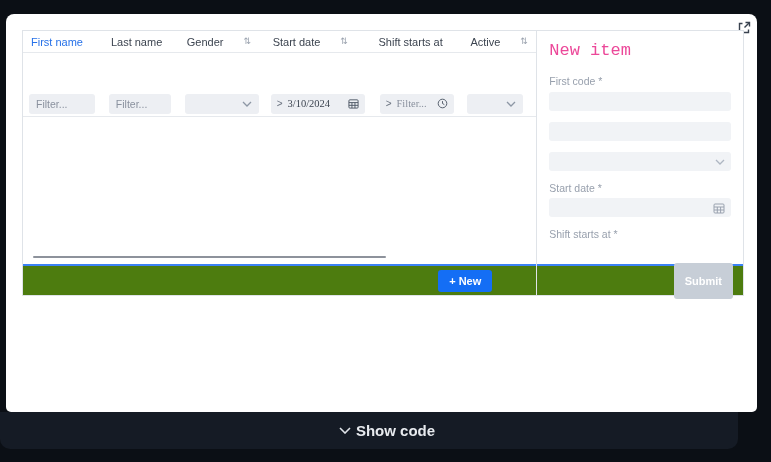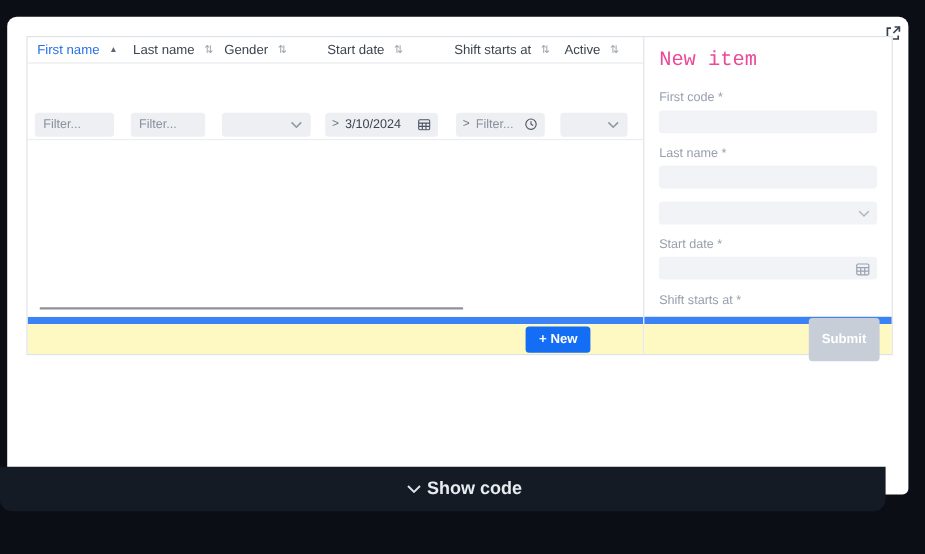--- a/index.html
+++ b/index.html
@@ -19,53 +19,53 @@
     display:flex; align-items:center; justify-content:center; cursor:pointer;
   }
   
   .widget {
     position:absolute; left:16px; top:16px; width:722px; height:266px;
     border:1px solid #dfe3e8; display:flex; background:#fff;
   }
   .grid-area { width:514px; display:flex; flex-direction:column; overflow:hidden; }
   .hdr-row { height:22px; display:flex; border-bottom:1px solid #e6e9ed; flex:none; }
   .hdr-cell {
-    display:flex; align-items:center; gap:8px; padding-left:8px;
+    display:flex; align-items:center; gap:20px; padding-left:8px;
     font-size:11px; color:#3c4450; cursor:pointer; overflow:hidden; white-space:nowrap;
   }
   .hdr-cell.sorted { color:#2671e8; }
   .sort-both { font-size:9px; color:#9aa2ae; line-height:1; }
   .sort-asc  { font-size:7px; color:#5d6675; line-height:1; }
   .filter-row { height:26px; display:flex; align-items:center; border-bottom:1px solid #e6e9ed; flex:none;margin-top:38px; }
   .fcell { display:flex; align-items:center; height:100%; }
   .f-input {
     height:20px; background:#edeff3; border:none; border-radius:3px;
     font-size:10.5px; color:#3c4450; padding:0 7px; outline:none; width:100%;
     font-family:"Liberation Sans", sans-serif;
   }
   .f-input::placeholder { color:#8a919e; }
   .f-group {
     height:20px; background:#edeff3; border-radius:3px;
     display:flex; align-items:center; padding:0 6px; gap:5px;
   }
   .f-op { font-size:10px; color:#6b7380; cursor:pointer; }
-  .f-val { font-size:10.5px; color:#3c4450; border:none; background:transparent; outline:none; width:100%; font-family:Liberation Sans, sans-serif; }
+  .f-val { font-size:10.5px; color:#3c4450; border:none; background:transparent; outline:none; width:100%; font-family:Liberation Serif, serif; }
   .f-val::placeholder { color:#8a919e; }
   .f-select {
     height:20px; background:#edeff3; border-radius:3px;
     display:flex; align-items:center; justify-content:flex-end;
     padding-right:7px; cursor:pointer;
   }
   .grid-body { flex:1; position:relative; background:#fff; }
   .hscrollbar {
     position:absolute; left:10px; bottom:6px; width:353px; height:2px;
     background:#8d929b; border-radius:1px; cursor:pointer;
   }
   .grid-footer, .panel-footer {
-    height:31px; flex:none; background:#fef9c3; border-top:6px solid #3b82f6;
+    height:31px; flex:none; background:#4d7c0f; border-top:2px solid #3b82f6;
     display:flex; align-items:center; justify-content:flex-end;
   }
   .btn-new {
     margin-right:44px; height:22px; padding:0 11px;
     background:#146ef5; color:#fff; font-size:11px; font-weight:700;
     border:none; border-radius:3px; cursor:pointer;
     font-family:"Liberation Sans", sans-serif;
   }
   .btn-submit {
     margin-right:10px; height:36px; padding:0 11px;
@@ -83,21 +83,21 @@
     width:100%; height:19px; background:#f1f3f6; border:none; border-radius:3px;
     outline:none; font-size:11px; color:#3c4450; padding:0 6px;
     font-family:"Liberation Sans", sans-serif;
   }
   .p-box {
     width:100%; height:19px; background:#f1f3f6; border-radius:3px;
     display:flex; align-items:center; justify-content:flex-end; padding-right:6px; cursor:pointer;
   }
   
   .codebar {
-    position:absolute; left:0; top:389px; width:738px; height:37px;
+    position:absolute; left:0; top:412px; width:738px; height:37px;
     background:#151b25; border-radius:0 0 10px 10px;
     display:flex; align-items:center; justify-content:center; gap:5px; cursor:pointer;padding-left:36px;
   }
   .codebar-label { color:#e8ebef; font-size:15px; font-weight:700; }
   svg { display:block; }
 </style>
 </head>
 <body>
 
 <div class="canvas">
@@ -209,21 +209,20 @@
     <div class="panel">
       <div class="panel-body">
         <div class="panel-title">New item</div>
 
         <div class="pfield">
           <span class="plabel">First code *</span>
           <input class="p-input" value="" style="">
         </div>
 
         <div class="pfield">
-          <span class="plabel">Last name *</span>
           <input class="p-input" value="" style="">
         </div>
 
         <div class="pfield">
           <div class="p-box">
             <span>
               <svg width="10" height="6" viewBox="0 0 10 6" fill="none" stroke="#aeb6c2" stroke-width="1.3">
                   <polyline points="1,1 5,5 9,1"></polyline>
                 </svg>
             </span>

